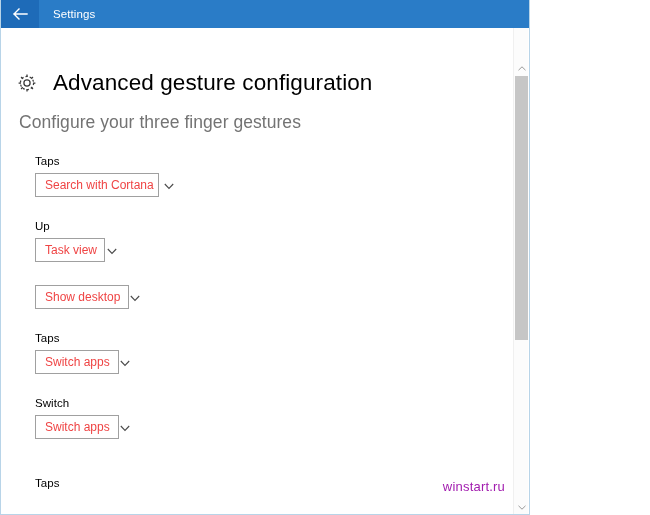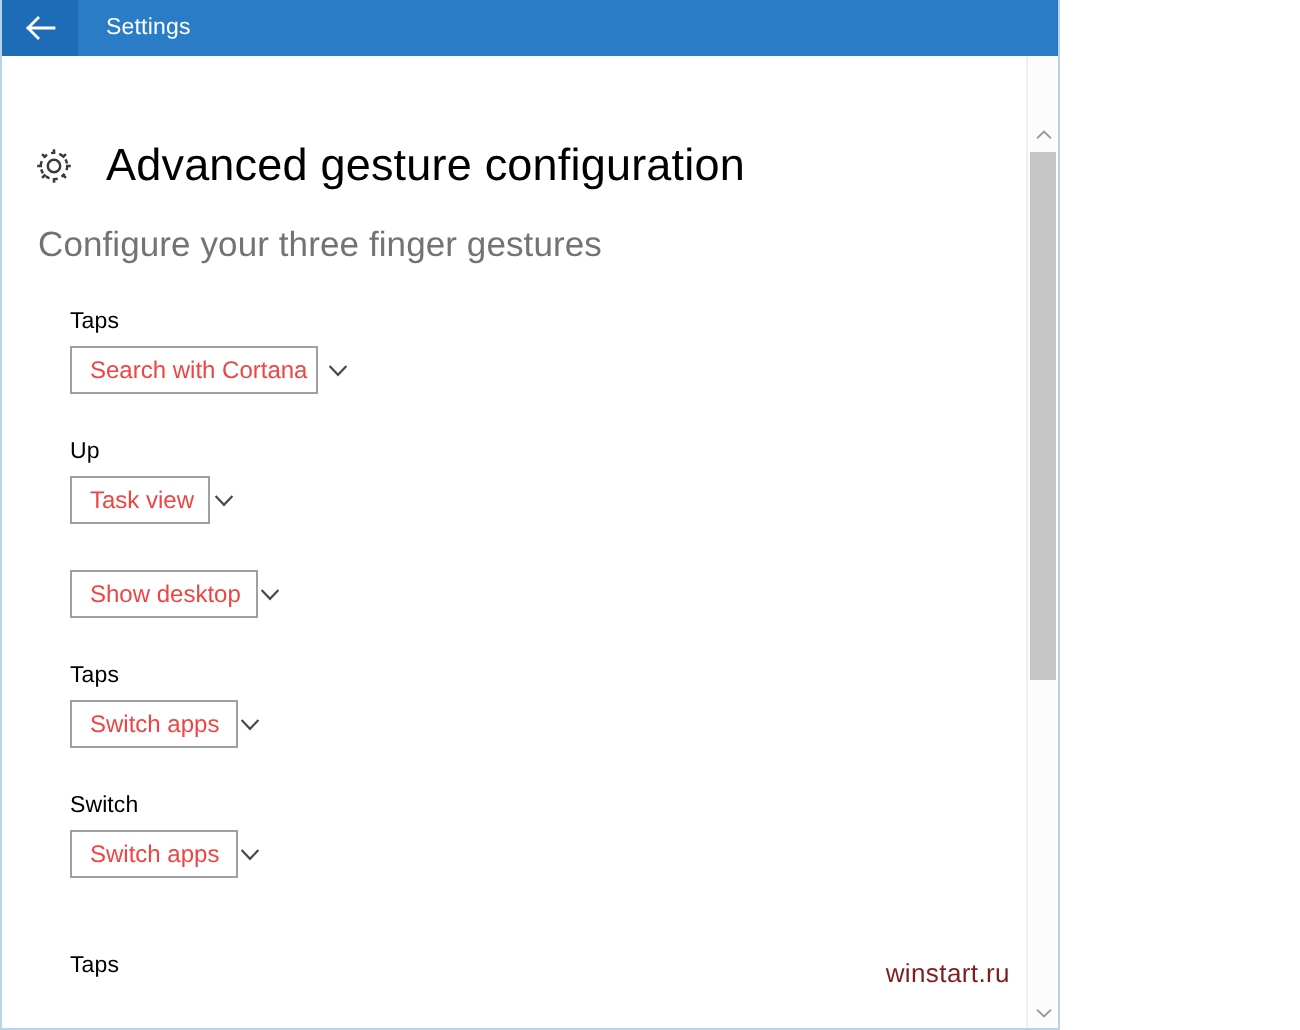--- a/index.html
+++ b/index.html
@@ -180,21 +180,21 @@
     background: #c6c6c6;
     cursor: default;
   }
 
   
   #watermark {
     position: absolute;
     right: 24px;
     bottom: 20px;
     font-size: 13px;
-    color: #7f1d1d;
+    color: #a21caf;
     letter-spacing: .2px;
     z-index: 10;
     user-select: none;
   }
 </style>
 </head>
 <body>
 
 <div id="app-window">
 

